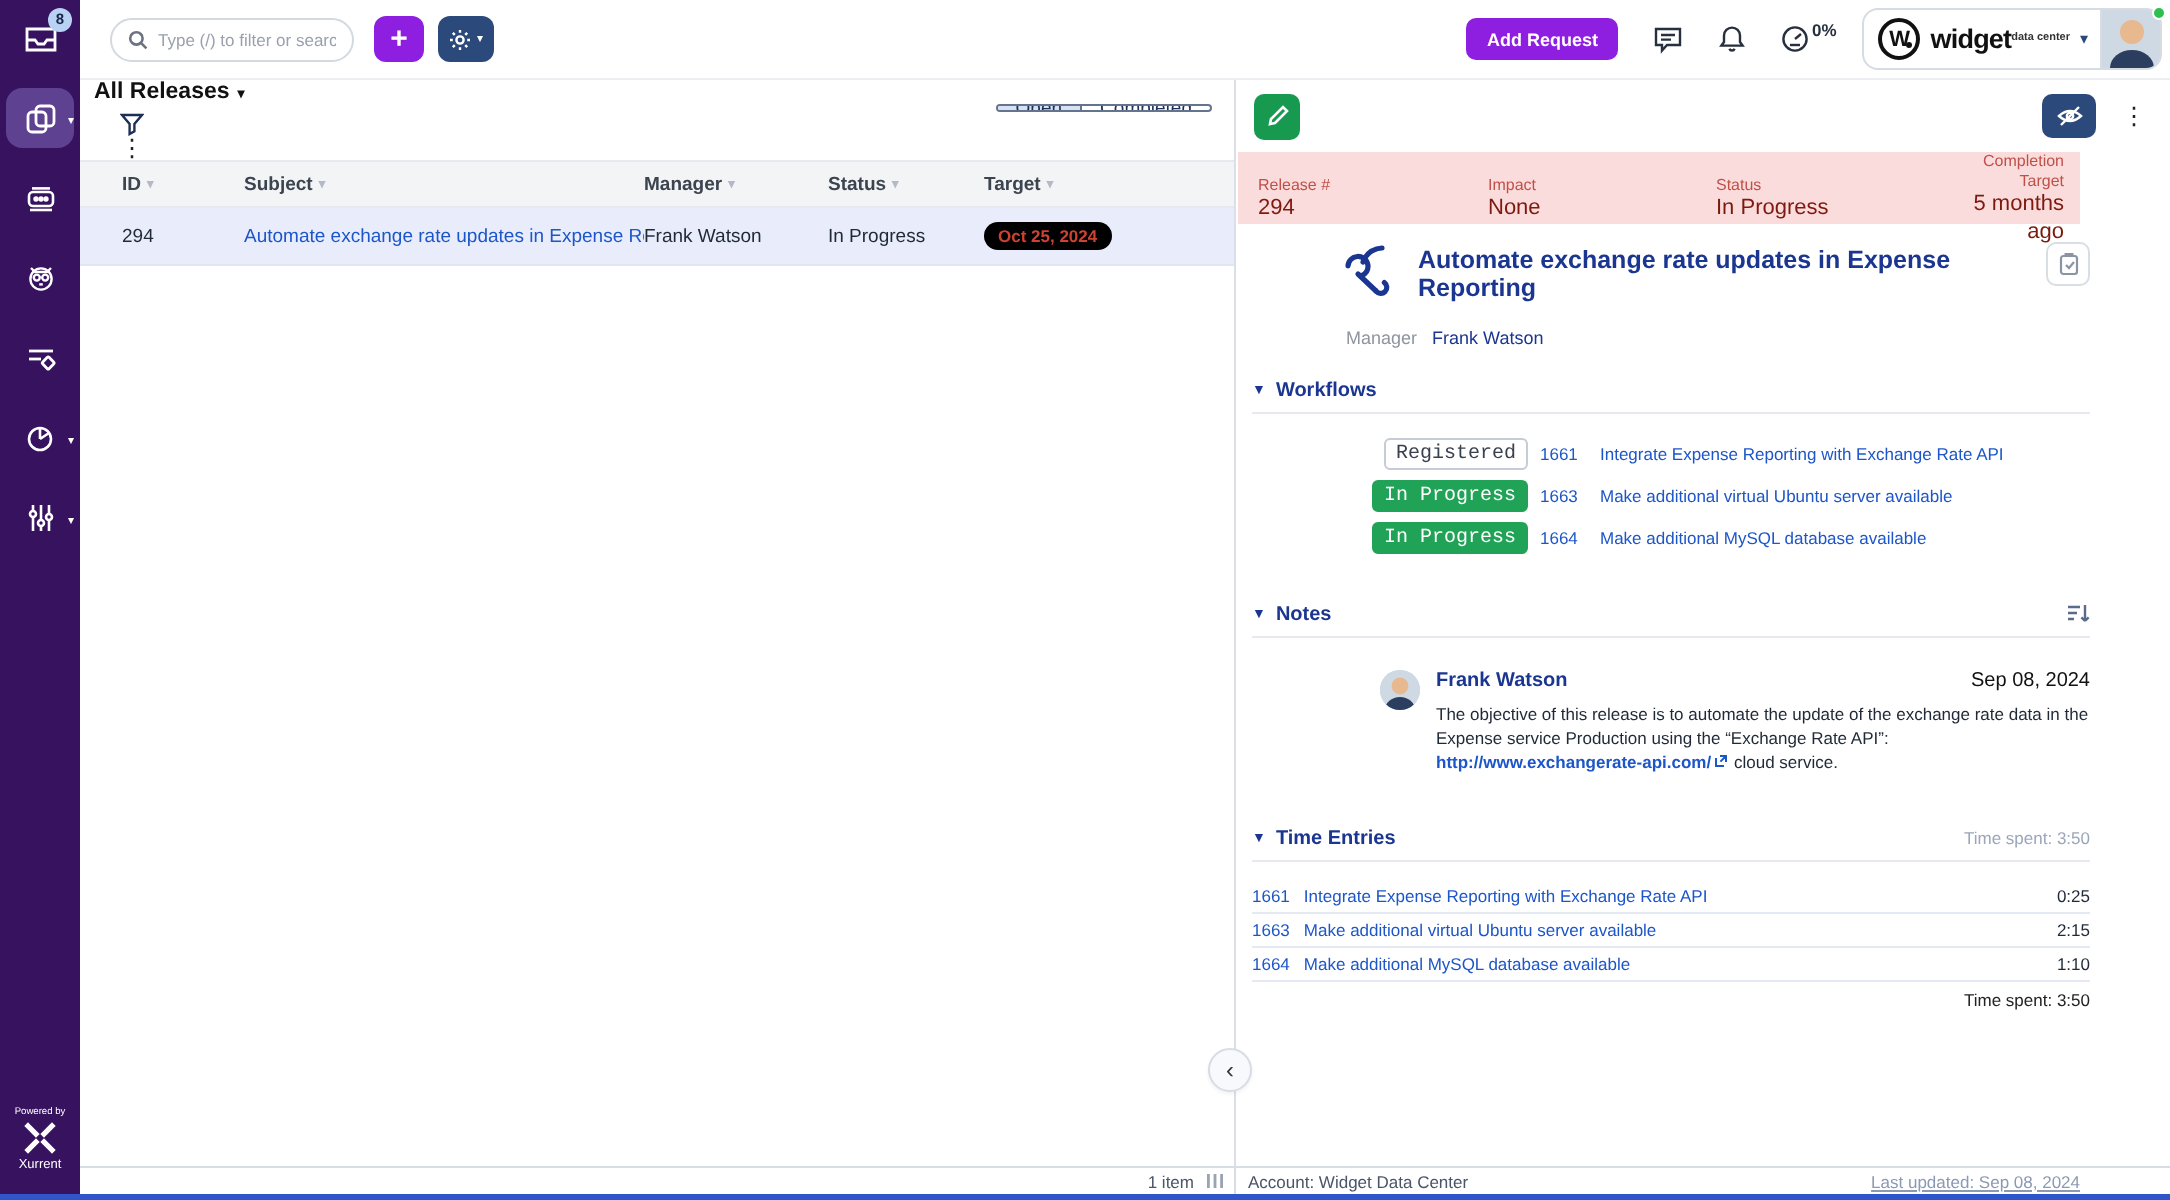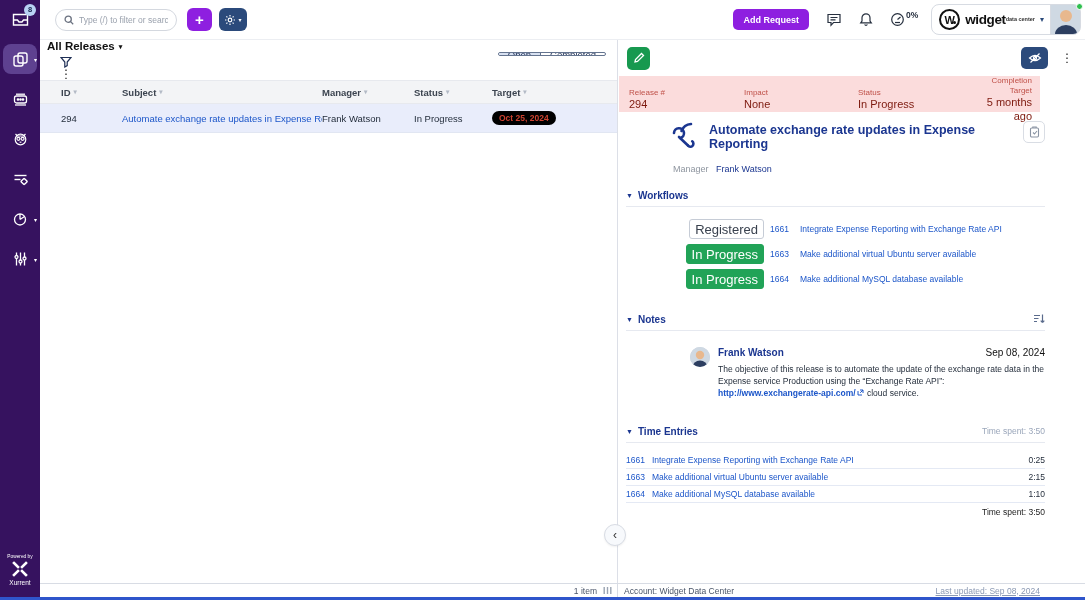--- a/index.html
+++ b/index.html
@@ -106,21 +106,21 @@
   .manager-label { color:#8e959f; }
   .manager-value { color:#1b3690; margin-left:5px; cursor:pointer; }
   .section-header { display:flex; align-items:center; margin:16px 40px 0 7px; padding-bottom:5px;
     border-bottom:1px solid #e6e9f0; font-size:10px; font-weight:bold; color:#1b3690; }
   .sec-caret { font-size:7px; margin-right:5px; }
   .header-right { margin-left:auto; font-weight:normal; color:#9aa6ba; font-size:8.5px; }
   .sort-notes-icon { margin-left:auto; color:#5a6b8c; display:flex; cursor:pointer; }
   .wf-items { margin:12px 40px 0 99px; }
   .wf-row { display:grid; grid-template-columns:46px 24px 1fr; gap:0 6px; align-items:center;
     margin-bottom:5px; font-size:8.5px; }
-  .wf-badge { justify-self:end; font-size:13px; padding:1.5px 5px; border-radius:3px; white-space:nowrap; }
+  .wf-badge { justify-self:end; font-size:10px; padding:1.5px 5px; border-radius:3px; white-space:nowrap;font-family:Liberation Mono, monospace; }
   .badge-neutral { background:#fff; border:1px solid #c6ccd6; color:#39414e; }
   .badge-green { background:#21a357; border:1px solid #21a357; color:#fff; }
   .wf-link { color:#1c56c9; cursor:pointer; white-space:nowrap; }
   .section-notes .section-header { margin-top:24px; }
   .note { margin:16px 40px 0 71px; display:flex; gap:8px; }
   .note-avatar { width:20px; height:20px; border-radius:50%; overflow:hidden; flex:0 0 20px; background:#c9d4df; }
   .note-content { flex:1; }
   .note-head { display:flex; align-items:baseline; font-size:10px; }
   .note-author { font-weight:bold; color:#1b3690; cursor:pointer; }
   .note-date { margin-left:auto; color:#111; }

